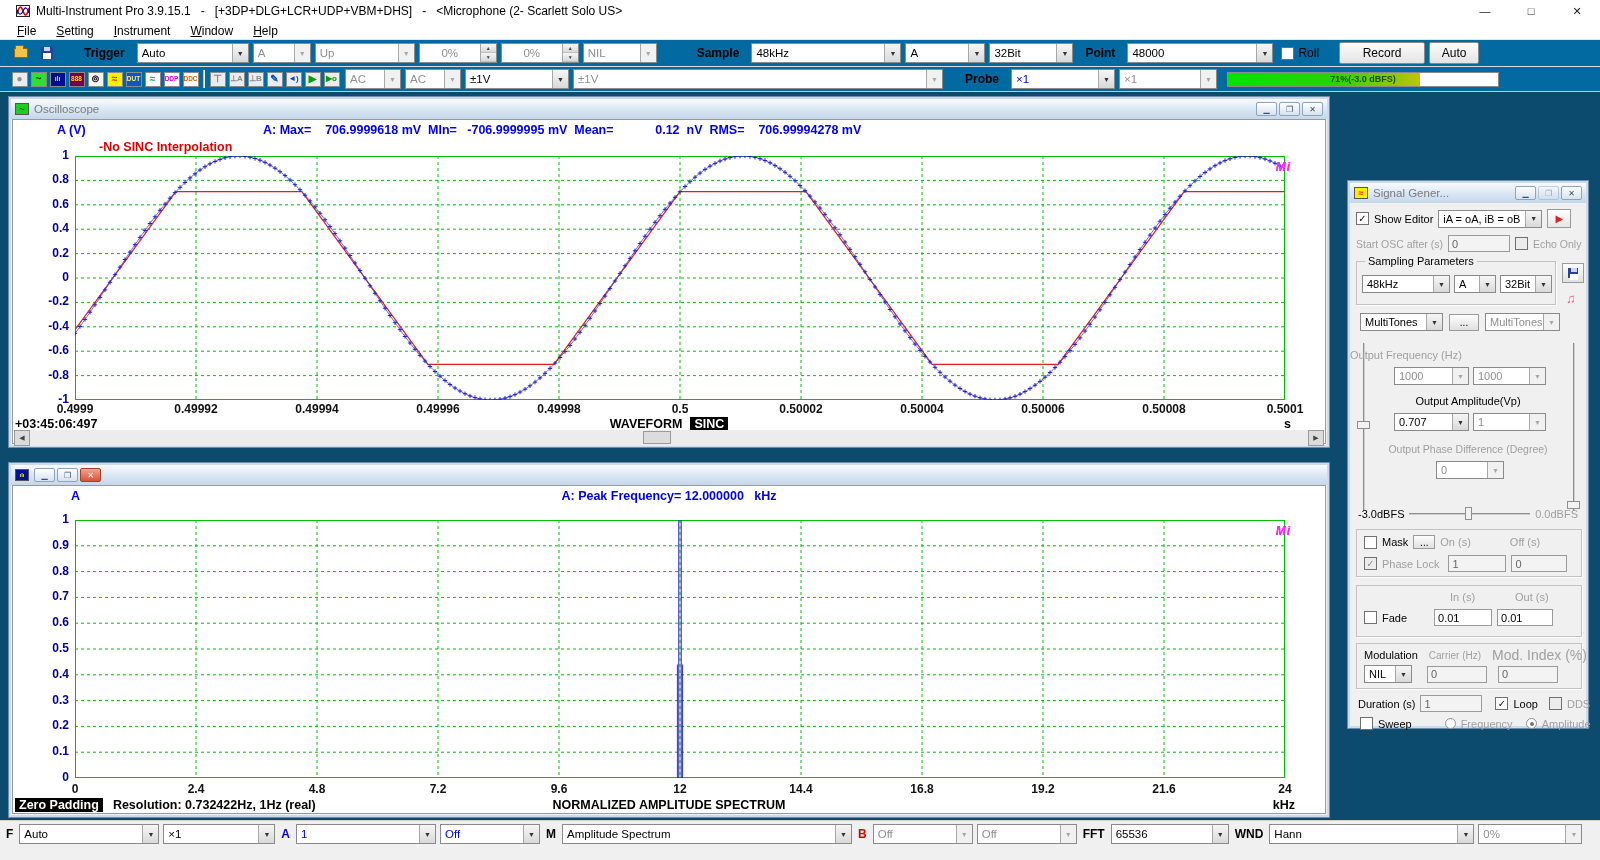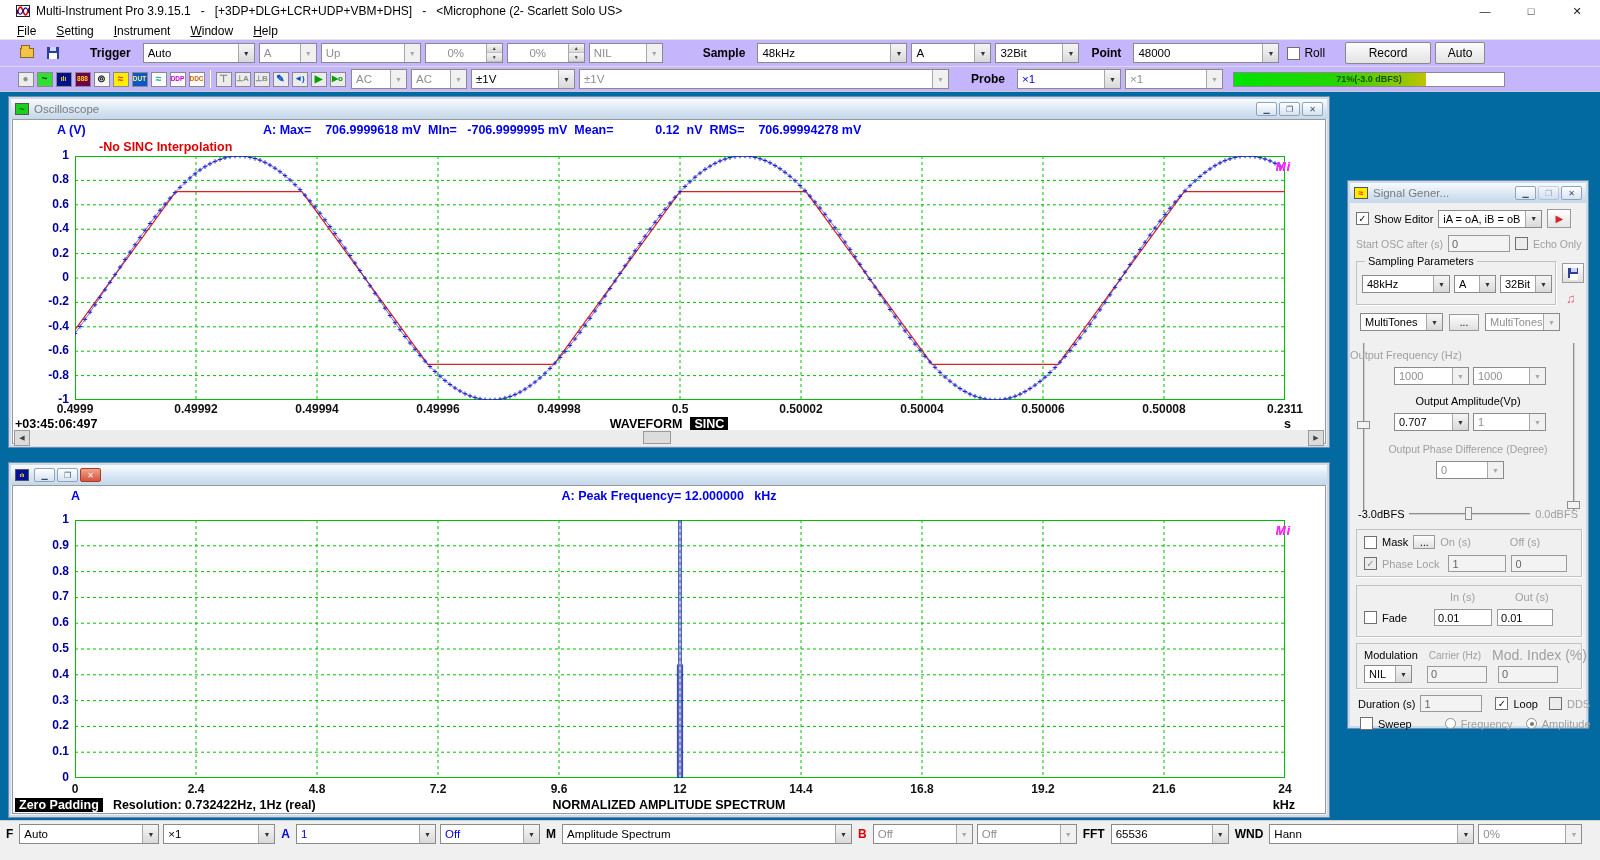--- a/index.html
+++ b/index.html
@@ -6,21 +6,21 @@
 html,body{width:1600px;height:860px;overflow:hidden}
 body{font-family:"Liberation Sans",sans-serif;background:#a6a6a6;font-size:12px;color:#000}
 
 #titlebar{height:22px;background:#fff;display:flex;align-items:center;padding-left:16px}
 #titletext{white-space:pre;font-size:12px;margin-left:6px;flex:1}
 .wbtns{display:flex;height:100%}
 .wbtn{width:46px;display:flex;align-items:center;justify-content:center;font-size:11px;color:#222;cursor:default}
 #menubar{height:18px;background:#fff;display:flex;align-items:center;padding-left:8px;gap:2px;border-bottom:1px solid #e6e6e6}
 .menuitem{padding:1px 9px;font-size:12px}
 .menuitem u{text-decoration:underline}
-#tb1,#tb2{background:#c4b5fd;display:flex;align-items:center;padding:0 16px;gap:4px}
+#tb1,#tb2{background:#0369a1;display:flex;align-items:center;padding:0 10px;gap:4px}
 #tb1{height:27px;border-bottom:1px solid #dcdcdc}
 #tb2{height:25px;border-bottom:1px solid #c8c8c8}
 .tlabel{font-weight:bold;font-size:12px;padding:0 8px}
 .ticon{width:22px;height:20px;display:flex;align-items:center;justify-content:center;border:1px solid transparent}
 .folder{width:14px;height:10px;background:#f2c24a;border:1px solid #8a6a10;position:relative;display:inline-block}
 .folder::before{content:"";position:absolute;top:-4px;left:0;width:7px;height:3px;background:#f2c24a;border:1px solid #8a6a10;border-bottom:none}
 .floppy{width:12px;height:12px;background:#2b3f9e;position:relative;display:inline-block}
 .floppy::before{content:"";position:absolute;left:2px;top:6px;width:8px;height:6px;background:#fff}
 .floppy::after{content:"";position:absolute;left:3px;top:0;width:6px;height:4px;background:#cfd6ff}
 
@@ -40,21 +40,21 @@
 .cb.dis{background:#ececec;color:#8f8f8f}
 .rad{width:11px;height:11px;border-radius:50%;border:1px solid #909090;background:#fff;position:relative;flex:none}
 .rad.on::after{content:"";position:absolute;left:3px;top:3px;width:4px;height:4px;border-radius:50%;background:#777}
 .tsep{width:2px;height:18px;border-left:1px solid #c0c0c0;border-right:1px solid #fff;margin:0 3px}
 .icobtn{width:19px;height:19px;display:flex;align-items:center;justify-content:center}
 .icobtn .tile{width:16px;height:15px;display:flex;align-items:center;justify-content:center;border:1px solid #8a8a8a;font-weight:bold;line-height:1}
 .meter{position:relative;width:272px;height:15px;border:1px solid #8a8a8a;background:#fff;margin-left:6px}
 .meter .fill{position:absolute;left:0;top:0;bottom:0;background:linear-gradient(90deg,#00e400 0%,#27d400 55%,#8cc800 85%,#c0c400 100%)}
 .meter .mtext{position:absolute;inset:0;text-align:center;font-size:9px;font-weight:bold;color:#14500a;line-height:13px}
 
-#mdi{position:relative;height:728px;background:#0369a1}
+#mdi{position:relative;height:728px;background:#0c4a6e}
 .cwin{position:absolute;background:#f0f0f0;border:1px solid #6d8cab;box-shadow:inset 0 0 0 2px #cbdbec}
 .ctitle{height:20px;margin:2px 2px 0 2px;background:linear-gradient(#f8fbfe,#d9e6f3 55%,#c4d7ea);display:flex;align-items:center;padding:0 4px;gap:5px}
 .ctxt{font-size:11.5px;color:#7a7a7a;flex:1}
 .ctxt.dark{color:#333}
 .cbtns{display:flex;gap:2px}
 .cbtn{width:21px;height:14px;border:1px solid #8ea4bd;border-radius:2px;background:linear-gradient(#ffffff,#d8e2ee);display:flex;align-items:center;justify-content:center;font-size:8px;color:#33506e}
 .cbtn.red{background:linear-gradient(#f2a38b,#d8543a);color:#fff;border-color:#a03f2a}
 .ic{display:inline-flex;align-items:center;justify-content:center;width:14px;height:12px;border:1px solid #555;font-size:9px;font-weight:bold;line-height:1;flex:none}
 .ic-scope{background:#19d119;color:#004400}.ic-scope::after{content:"~"}
 .ic-spec{background:#001099;color:#ffdd00;font-size:6px;letter-spacing:0}.ic-spec::after{content:"ılı"}
@@ -343,21 +343,21 @@
           <span class="xt" style="left: 62px;">0.4999</span>
           <span class="xt" style="left: 183px;">0.49992</span>
           <span class="xt" style="left: 304px;">0.49994</span>
           <span class="xt" style="left: 425px;">0.49996</span>
           <span class="xt" style="left: 546px;">0.49998</span>
           <span class="xt" style="left: 667px;">0.5</span>
           <span class="xt" style="left: 788px;">0.50002</span>
           <span class="xt" style="left: 909px;">0.50004</span>
           <span class="xt" style="left: 1030px;">0.50006</span>
           <span class="xt" style="left: 1151px;">0.50008</span>
-          <span class="xt" style="left: 1272px;">0.2311</span>
+          <span class="xt" style="left: 1272px;">0.5001</span>
         </div>
       <div class="plotrow" style="top:296px;height:15px">
         <span style="margin-left:2px">+03:45:06:497</span>
         <span style="position:absolute;left:0;right:0;display:flex;justify-content:center;align-items:center">
           <span>WAVEFORM</span>
           <span class="badge">SINC</span>
         </span>
         <span style="margin-left:auto;margin-right:34px">s</span>
       </div>
       <div class="hscroll">

